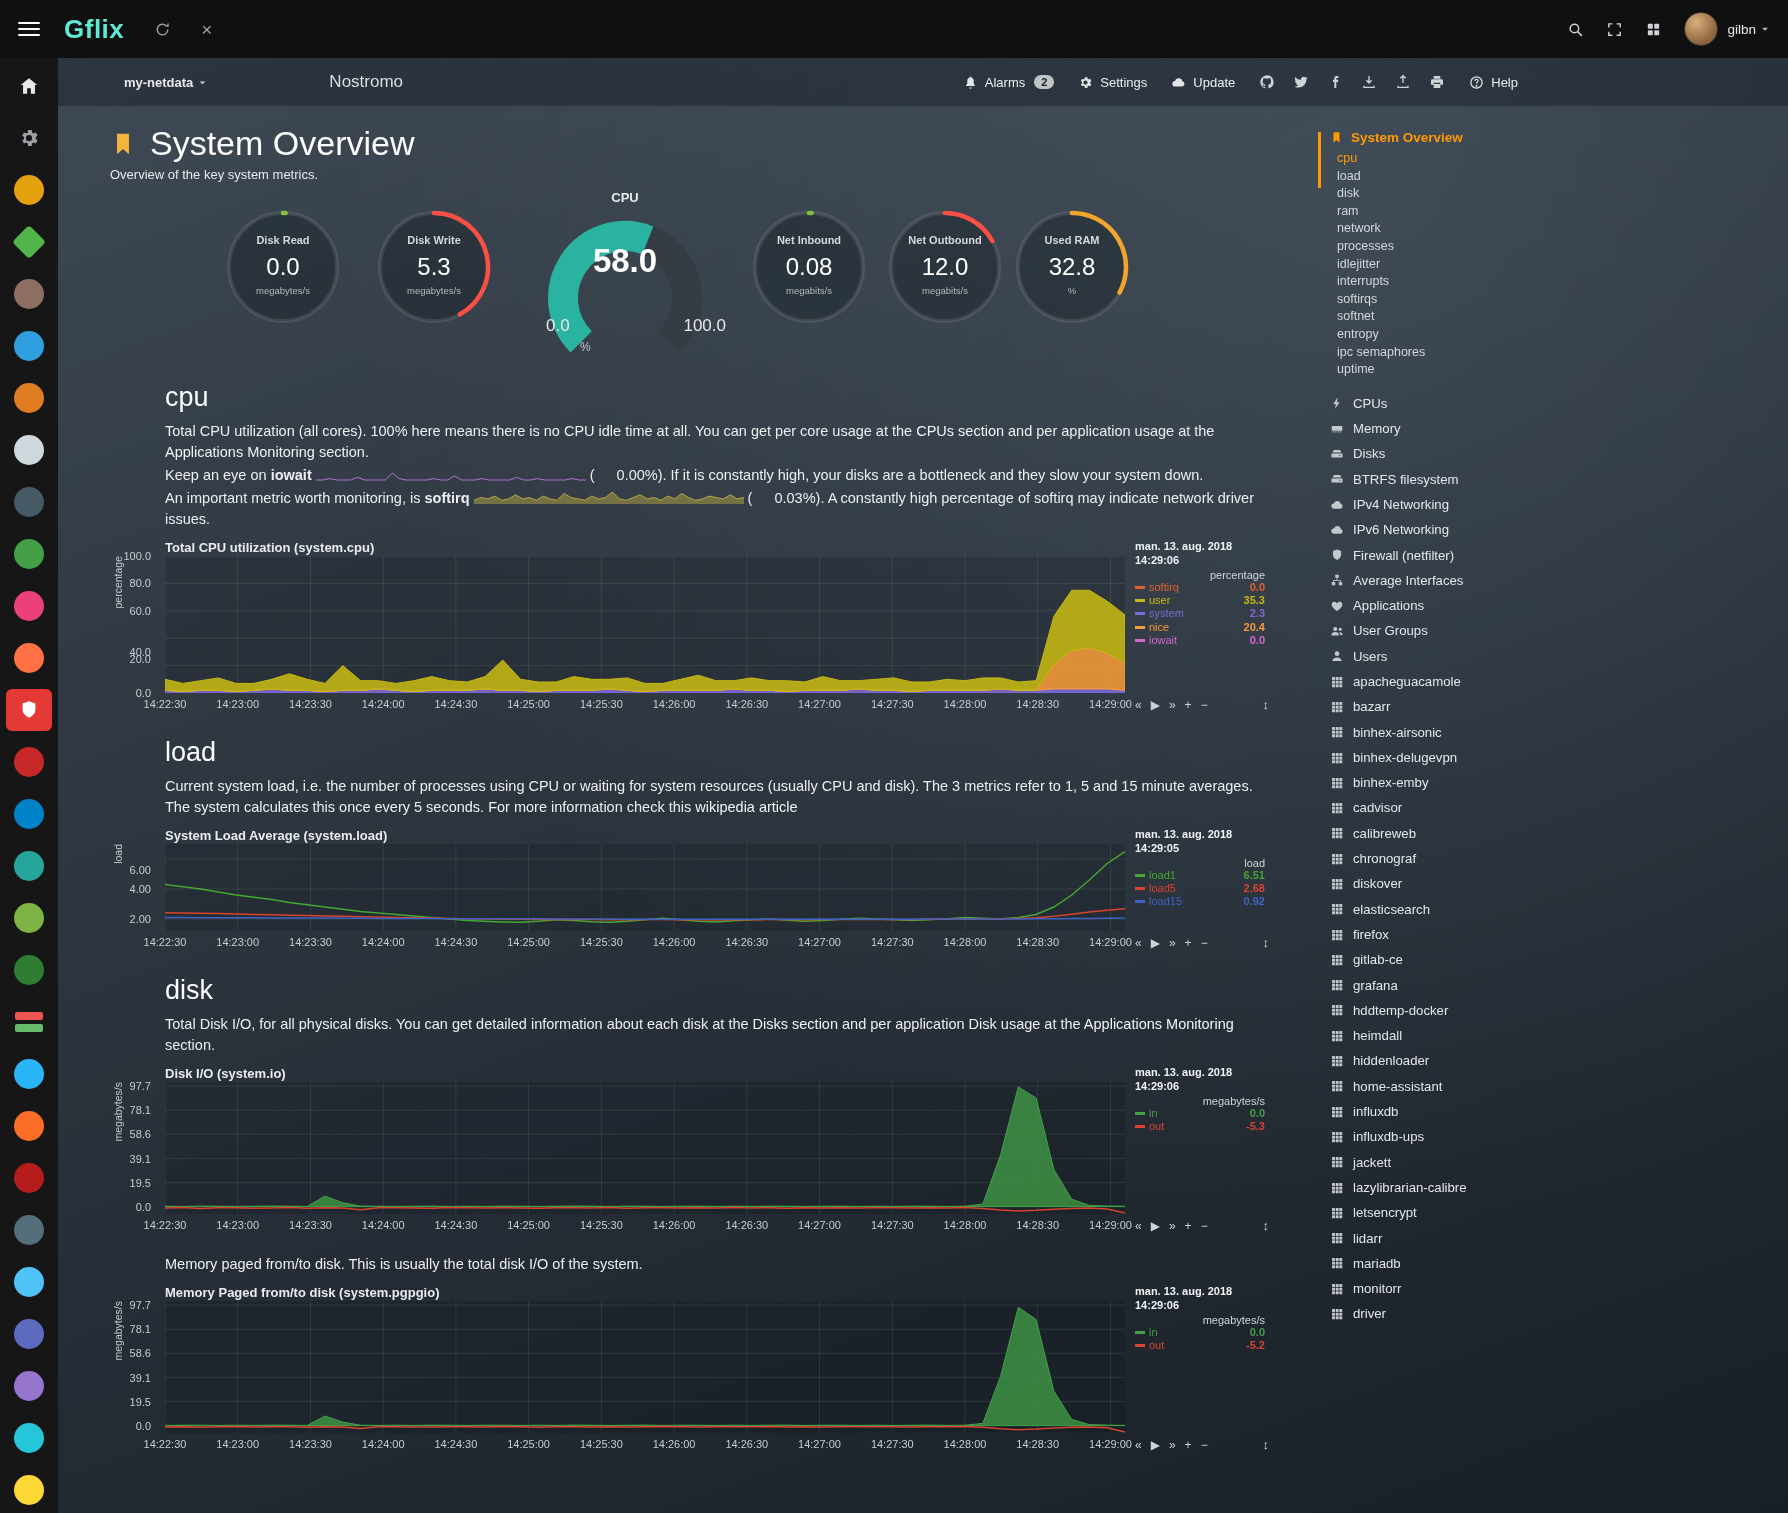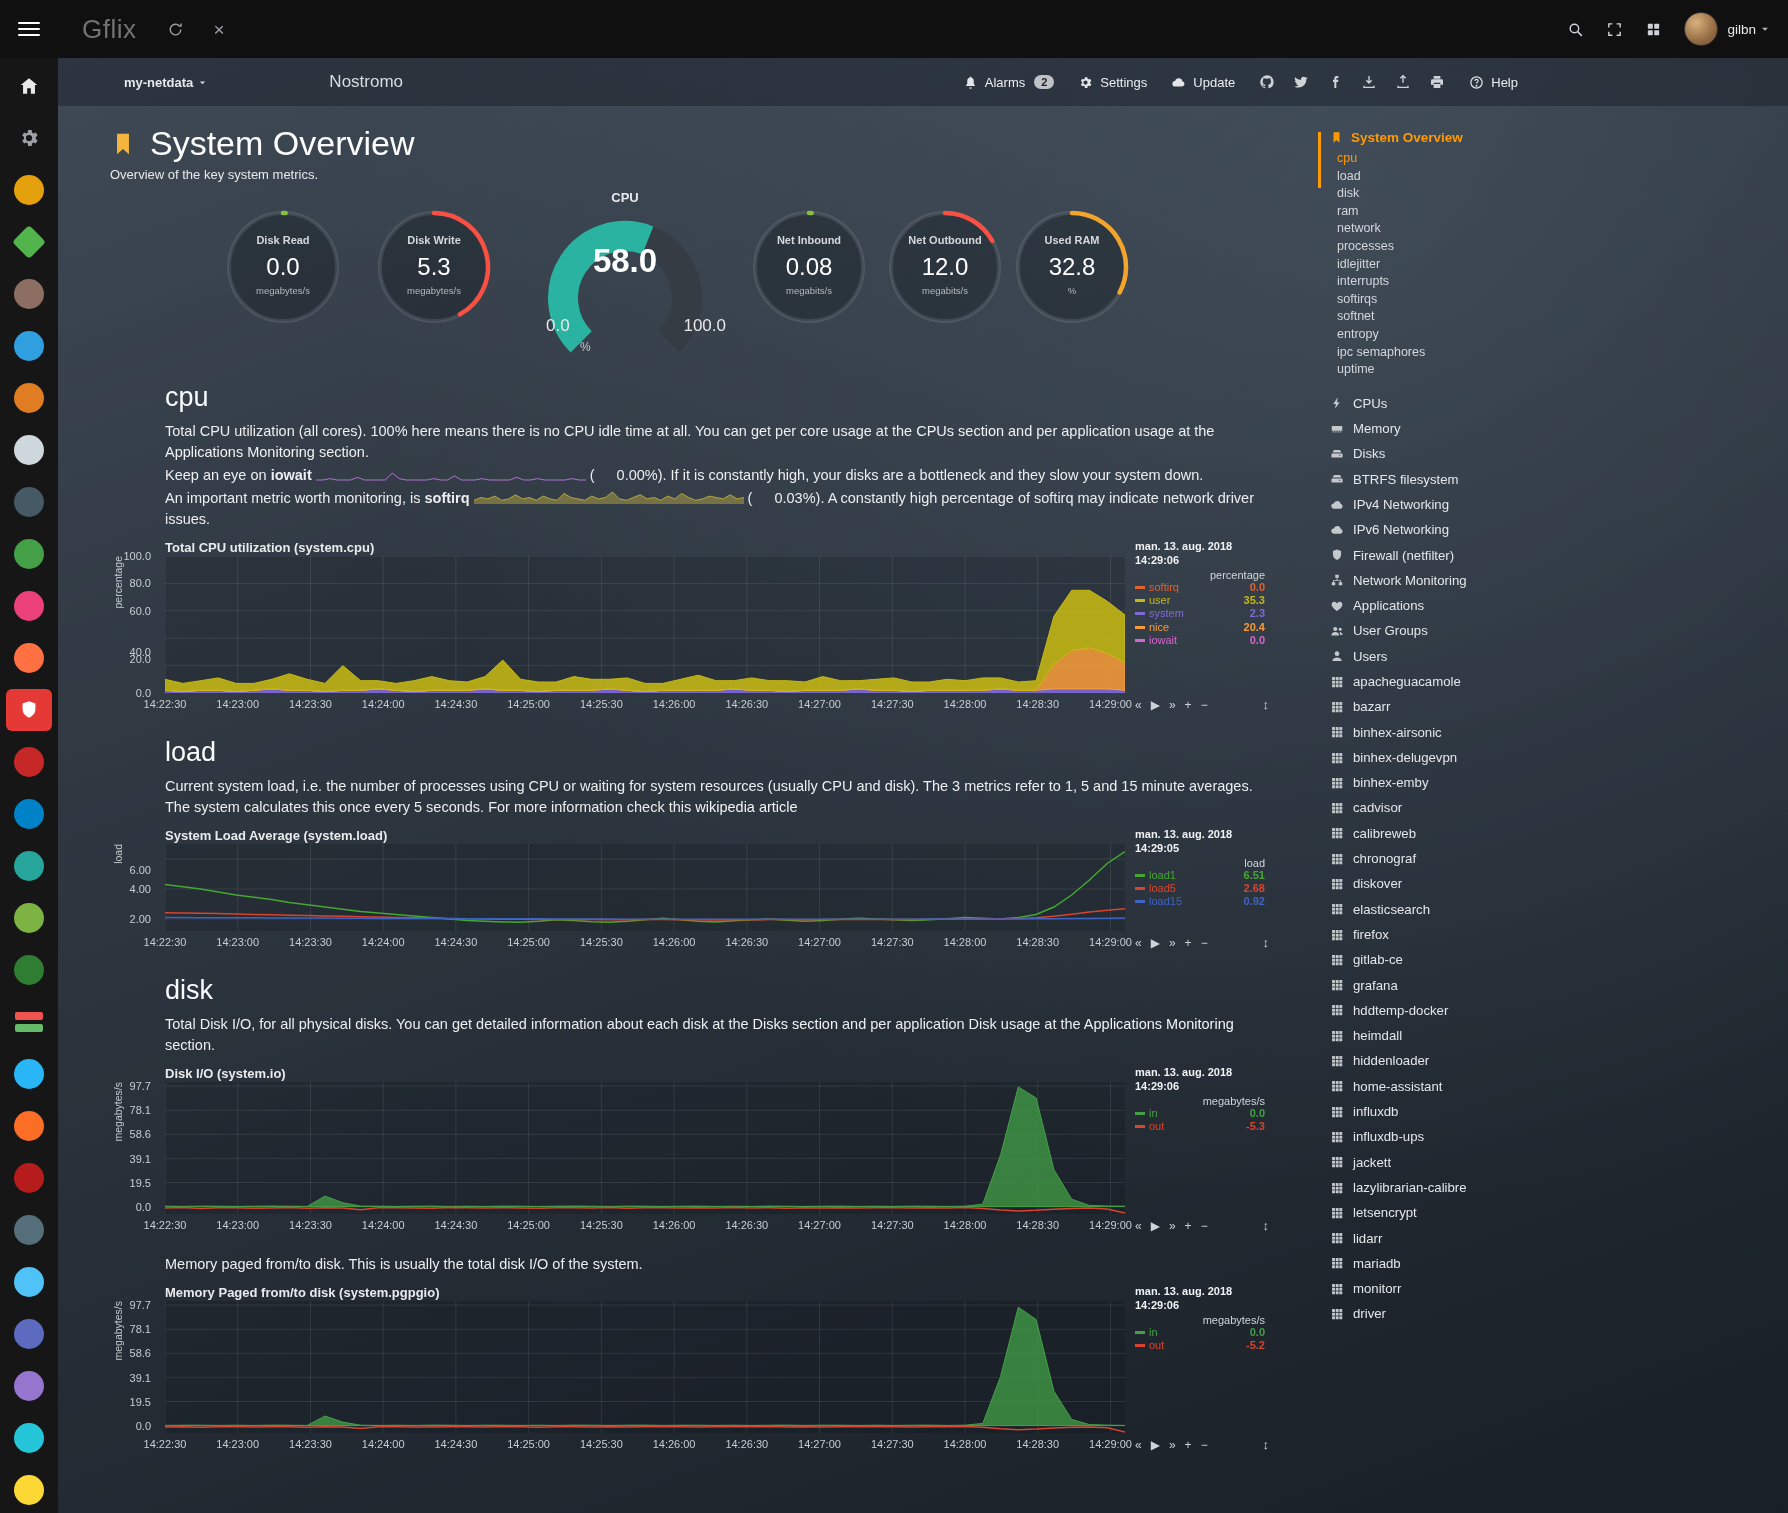--- a/index.html
+++ b/index.html
@@ -4,21 +4,21 @@
 <style>
 *{margin:0;padding:0;box-sizing:border-box}
 body{background:#000;font-family:"Liberation Sans",sans-serif}
 .screen{position:relative;width:1788px;height:1513px;overflow:hidden;background:#141a20}
 
 
 .topbar{position:absolute;top:0;left:0;right:0;height:58px;background:#101010;display:flex;align-items:center;z-index:20}
 .hamburger{width:58px;height:58px;display:flex;align-items:center;justify-content:center;cursor:pointer}
 .bars{width:22px;display:flex;flex-direction:column;gap:4px}
 .bars i{height:2px;background:#fff;display:block;border-radius:1px}
-.app-title{font-size:26px;font-weight:400;color:#737373;letter-spacing:.5px;margin-left:24px}
+.app-title{font-size:26px;font-weight:700;color:#5eead4;letter-spacing:.5px;margin-left:6px}
 .tb-ctl{color:#9aa0a6;margin-left:30px;font-size:18px;cursor:pointer;display:inline-flex}
 .tb-ctl .ic{width:17px;height:17px}
 .tb-right{margin-left:auto;display:flex;align-items:center;padding-right:16px}
 .tb-ic{color:#cfd3d7;margin-left:22px;cursor:pointer;display:inline-flex}
 .tb-ic .ic{width:17px;height:17px}
 .avatar{width:34px;height:34px;border-radius:50%;margin:0 9px 0 22px;background:radial-gradient(circle at 35% 30%,#d9b07c,#8a623c 70%);border:1px solid #333}
 .username{color:#e8e8e8;font-size:13.5px;display:flex;align-items:center;cursor:pointer}
 .username .ic{width:14px;height:14px;margin-left:2px;color:#bbb}
 
 
@@ -827,21 +827,21 @@
                 </svg>
               </span>
               <span>Firewall (netfilter)</span>
             </div>
             <div class="m-sec">
               <span class="ic">
                 <svg viewBox="0 0 24 24" fill="currentColor">
                   <path d="M9 3h6v5H9zM3 16h6v5H3zm12 0h6v5h-6zM11.3 8h1.5v4h-1.5zM5.2 13.5h1.5v2.5H5.2zm12 0h1.5v2.5h-1.5zM5.2 12h13.5v1.4H5.2z"></path>
                 </svg>
               </span>
-              <span>Network Monitoring</span>
+              <span>Average Interfaces</span>
             </div>
             <div class="m-sec">
               <span class="ic">
                 <svg viewBox="0 0 24 24" fill="currentColor">
                   <path d="M12 20.5S4.5 15.5 3 11c-1-3 1-6.3 4.2-6.3 2 0 3.6 1 4.8 2.8 1.2-1.8 2.8-2.8 4.8-2.8C20 4.7 22 8 21 11c-1.5 4.5-9 9.5-9 9.5z"></path>
                 </svg>
               </span>
               <span>Applications</span>
             </div>
             <div class="m-sec">

